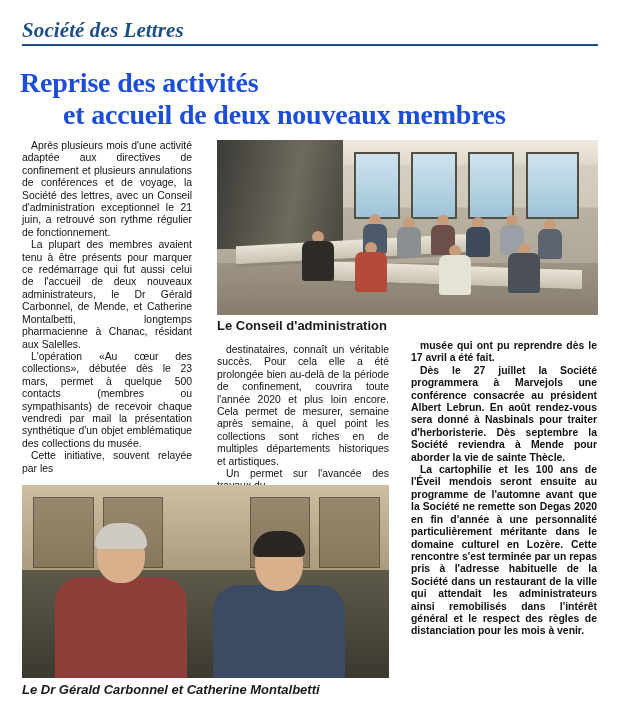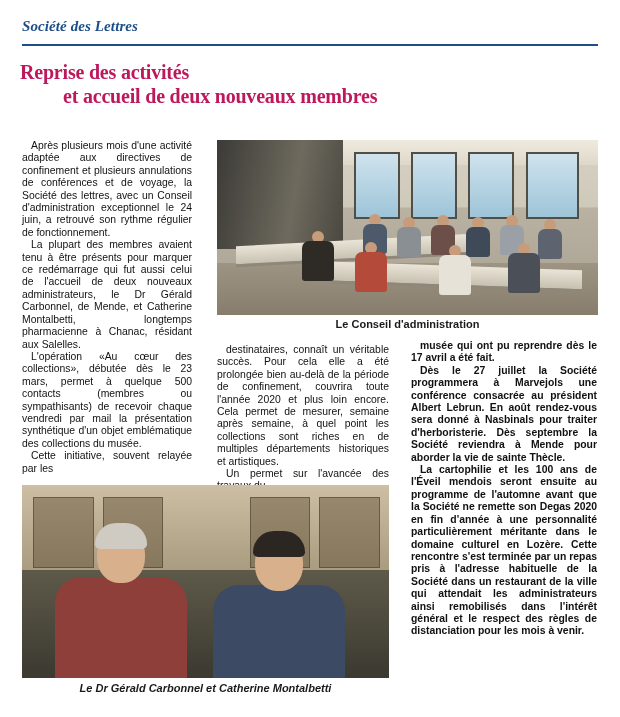--- a/index.html
+++ b/index.html
@@ -23,43 +23,43 @@
     box-sizing: border-box;
   }
   
   .kicker {
     position: absolute;
     left: 22px;
     top: 18px;
     font-family: "Liberation Serif", serif;
     font-style: italic;
     font-weight: bold;
-    font-size: 15px;
+    font-size: 21px;
     color: #1c4f87;
     letter-spacing: 0.1px;
   }
   .kicker-rule {
     position: absolute;
     left: 22px;
     top: 44px;
     width: 576px;
     height: 2px;
     background: #1c4f87;
   }
   
   .headline {
     position: absolute;
     left: 20px;
     top: 48px;
     width: 582px;
     font-family: "Liberation Serif", serif;
     font-weight: bold;
-    font-size: 20px;
+    font-size: 28px;
     line-height: 1.16;
-    color: #be185d;
+    color: #1d4ed8;
     letter-spacing: -0.2px;
   }
   .headline .l2 { display: block; margin-left: 43px; }
   
   .col {
     position: absolute;
     font-family: "Liberation Sans", sans-serif;
     font-size: 10.4px;
     line-height: 12.4px;
     text-align: justify;
@@ -102,24 +102,24 @@
   }
   #photo-bottom {
     left: 22px;
     top: 485px;
     width: 367px;
     height: 193px;
   }
   .caption {
     position: absolute;
     font-family: "Liberation Sans", sans-serif;
-    font-size: 11px;
+    font-size: 13px;
     font-weight: bold;
     color: #1a1a1a;
-    text-align: center;
+    text-align: left;
   }
   #caption-top {
     left: 217px;
     top: 318px;
     width: 381px;
   }
   #caption-bottom {
     left: 22px;
     top: 682px;
     width: 367px;
@@ -220,21 +220,21 @@
 
   <div class="kicker nosel" style="color: rgb(28, 79, 135);">Société des Lettres</div>
   <div class="kicker-rule" style="background: rgb(28, 79, 135);"></div>
 
   <h1 class="headline nosel">
     <span class="l1">Reprise des activités</span>
     <span class="l2">et accueil de deux nouveaux membres</span>
   </h1>
 
   <div class="col" id="col1">
-    <p>Après plusieurs mois d'une activité adaptée aux directives de confinement et plusieurs annulations de conférences et de voyage, la Société des lettres, avec un Conseil d'administration exceptionnel le 24 juin, a retrouvé son rythme régulier de fonctionnement.</p>
+    <p>Après plusieurs mois d'une activité adaptée aux directives de confinement et plusieurs annulations de conférences et de voyage, la Société des lettres, avec un Conseil d'administration exceptionnel le 21 juin, a retrouvé son rythme régulier de fonctionnement.</p>
     <p>La plupart des membres avaient tenu à être présents pour marquer ce redémarrage qui fut aussi celui de l'accueil de deux nouveaux administrateurs, le Dr Gérald Carbonnel, de Mende, et Catherine Montalbetti, longtemps pharmacienne à Chanac, résidant aux Salelles.</p>
     <p>L'opération «Au cœur des collections», débutée dès le 23 mars, permet à quelque 500 contacts (membres ou sympathisants) de recevoir chaque vendredi par mail la présentation synthétique d'un objet emblématique des collections du musée.</p>
     <p>Cette initiative, souvent relayée par les</p>
   </div>
 
   <div class="col" id="col2">
     <p>destinataires, connaît un véritable succès. Pour cela elle a été prolongée bien au-delà de la période de confinement, couvrira toute l'année 2020 et plus loin encore. Cela permet de mesurer, semaine après semaine, à quel point les collections sont riches en de multiples départements historiques et artistiques.</p>
     <p>Un permet sur l'avancée des travaux du</p>
   </div>
 

